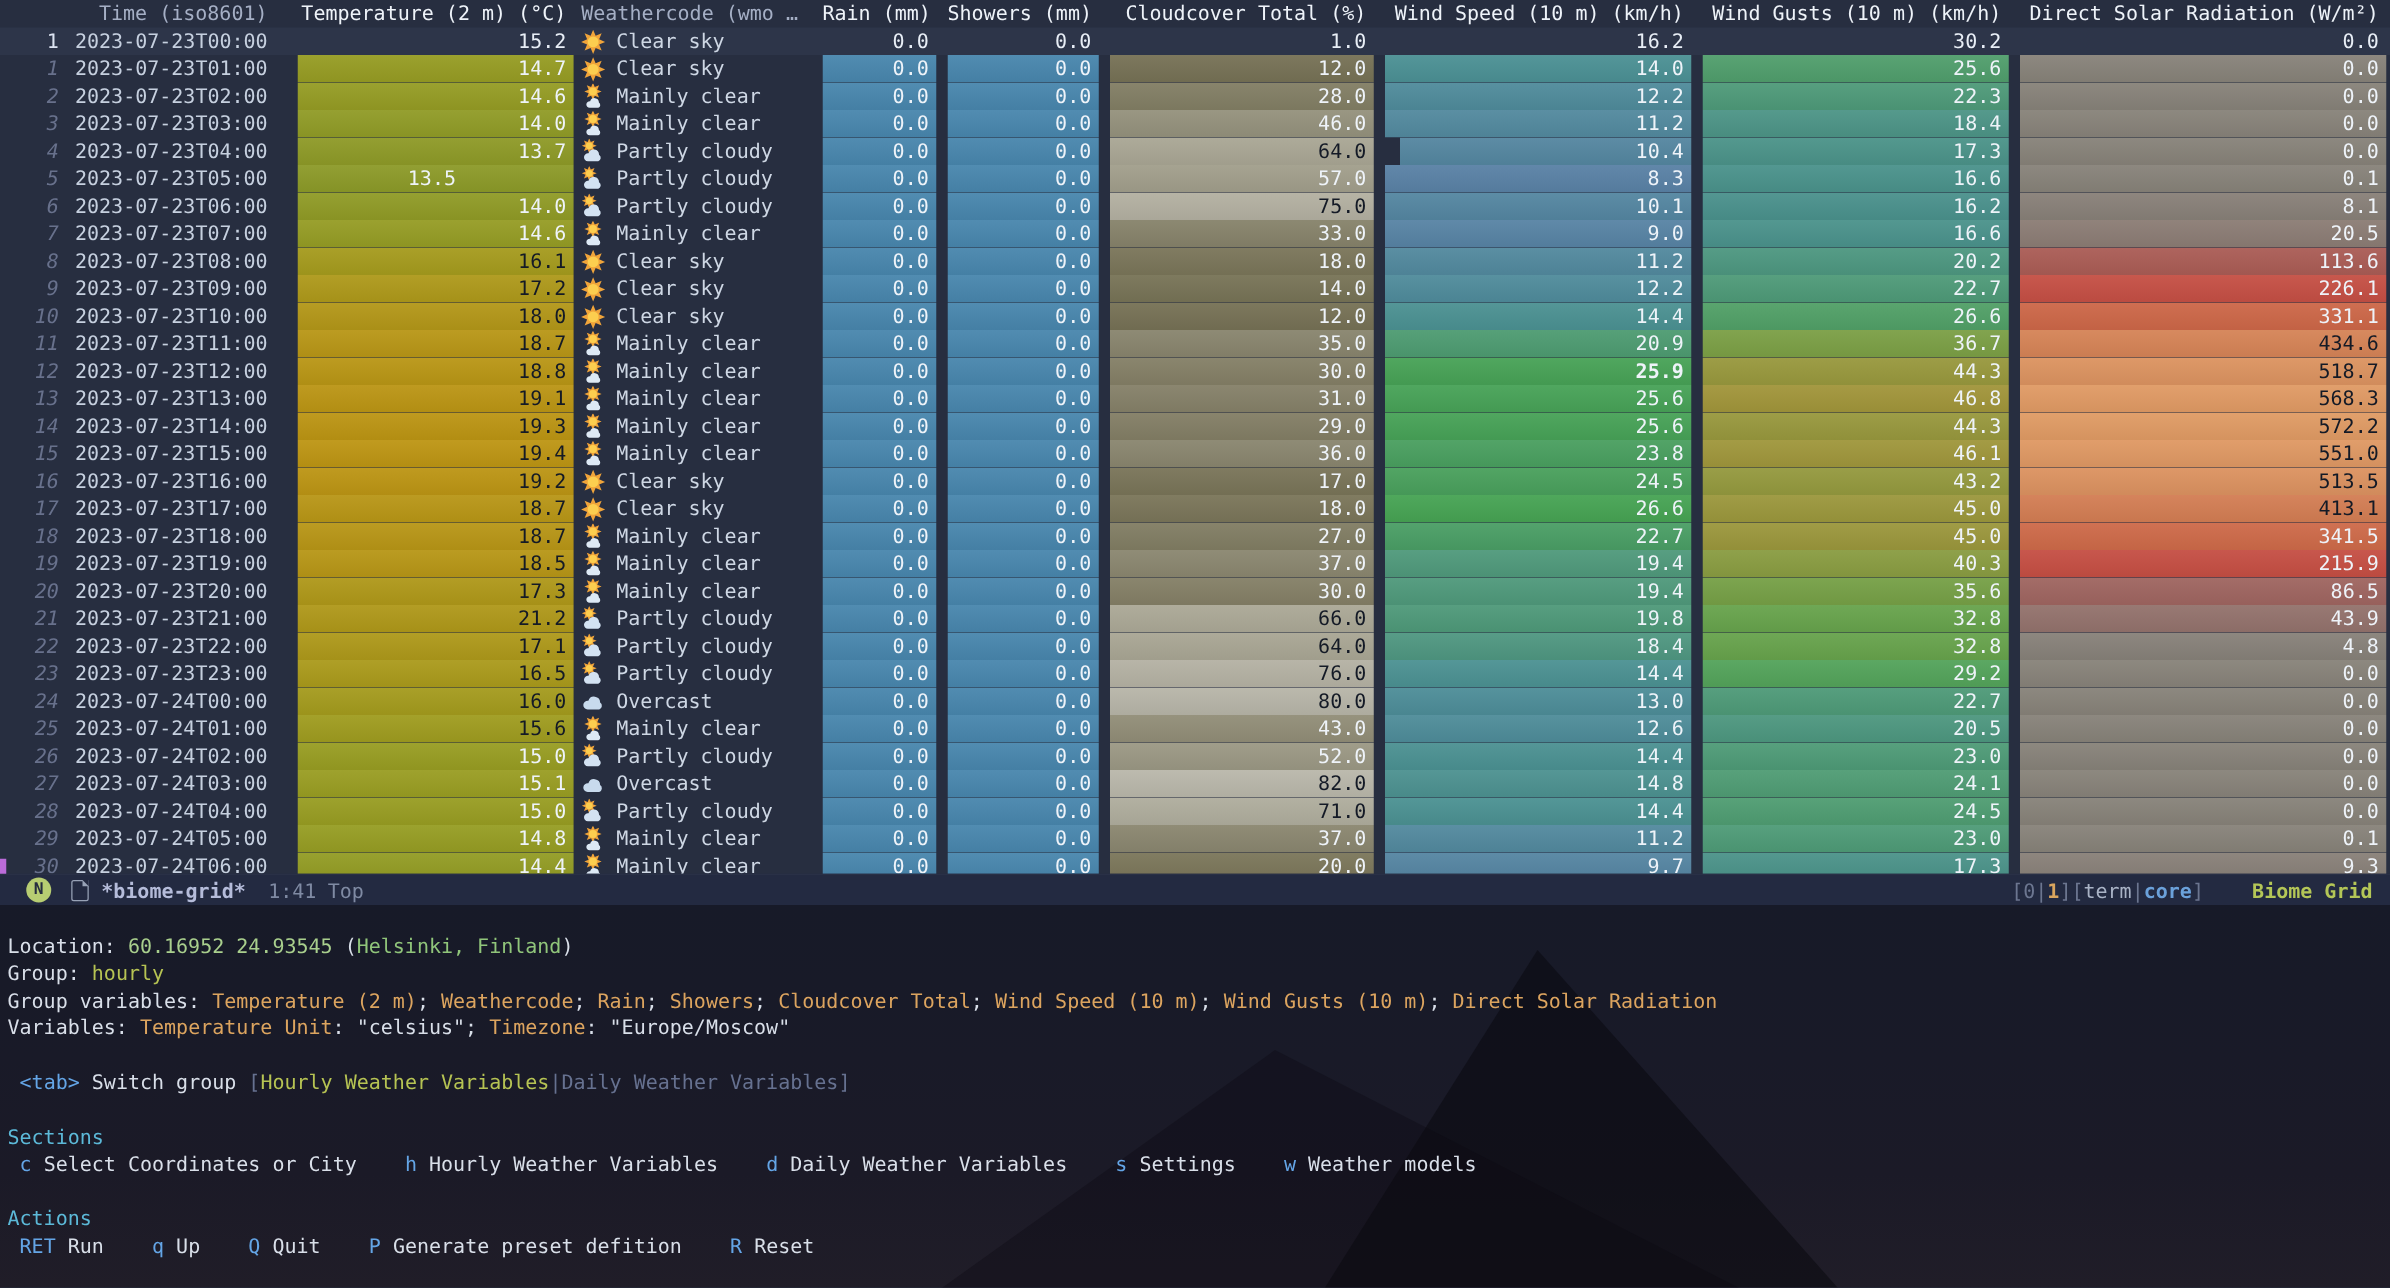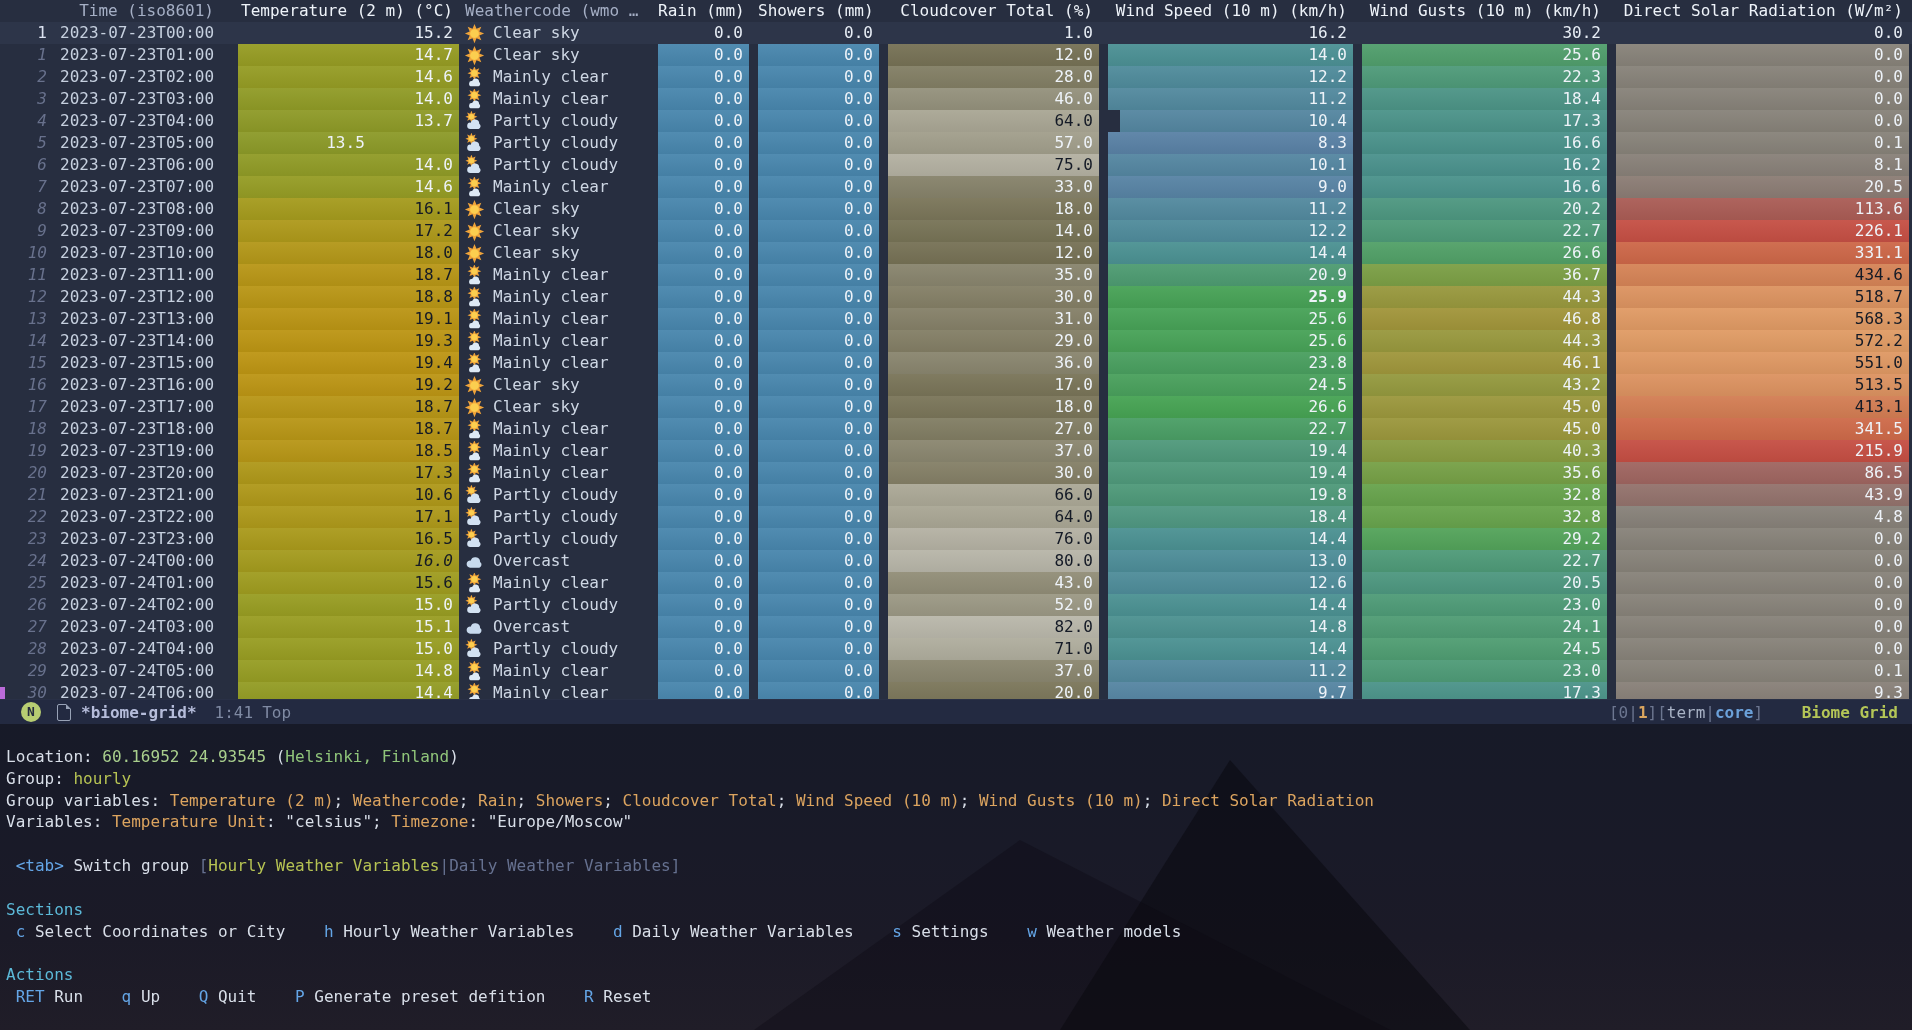--- a/index.html
+++ b/index.html
@@ -439,21 +439,21 @@
       <span class="k4"><span class="band" style="background-color: rgb(72, 134, 173);">0.0</span></span>
       <span class="k5"><span class="band" style="background-color: rgb(72, 134, 173);">0.0</span></span>
       <span class="k6"><span class="band" style="background-color: rgb(132, 127, 102);">30.0</span></span>
       <span class="k7"><span class="band" style="background-color: rgb(79, 153, 123);">19.4</span></span>
       <span class="k8"><span class="band" style="background-color: rgb(118, 160, 70);">35.6</span></span>
       <span class="k9"><span class="band" style="background-color: rgb(159, 101, 96);">86.5</span></span>
     </div>
     <div class="trow">
       <span class="k0 num">21</span>
       <span class="k1 time">2023-07-23T21:00</span>
-      <span class="k2"><span class="band dk" style="background-color: rgb(175, 152, 25);">10.6</span></span>
+      <span class="k2"><span class="band dk" style="background-color: rgb(175, 152, 25);">21.2</span></span>
       <span class="k3 wx"><span style="display: inline-flex;"><svg viewBox="0 0 24 24">
             <g transform="translate(1,-1) scale(0.62)">
               <polygon points="23,12 17.5,14.3 19.8,19.8 14.3,17.5 12,23 9.7,17.5 4.2,19.8 6.5,14.3 1,12 6.5,9.7 4.2,4.2 9.7,6.5 12,1 14.3,6.5 19.8,4.2 17.5,9.7" fill="#f0a43a"></polygon>
               <circle cx="12" cy="12" r="5" fill="#fcce4f"></circle>
             </g>
             <path d="M7.2 20.5a3.6 3.6 0 1 1 .58-7.16A4.9 4.9 0 0 1 17.4 14.7a3.2 3.2 0 0 1-.7 5.8z" fill="#d3e2f2"></path>
           </svg></span><span>Partly cloudy</span></span>
       <span class="k4"><span class="band" style="background-color: rgb(72, 134, 173);">0.0</span></span>
       <span class="k5"><span class="band" style="background-color: rgb(72, 134, 173);">0.0</span></span>
       <span class="k6"><span class="band dk" style="background-color: rgb(171, 168, 150);">66.0</span></span>
@@ -493,21 +493,21 @@
       <span class="k4"><span class="band" style="background-color: rgb(72, 134, 173);">0.0</span></span>
       <span class="k5"><span class="band" style="background-color: rgb(72, 134, 173);">0.0</span></span>
       <span class="k6"><span class="band dk" style="background-color: rgb(180, 177, 163);">76.0</span></span>
       <span class="k7"><span class="band" style="background-color: rgb(75, 145, 146);">14.4</span></span>
       <span class="k8"><span class="band" style="background-color: rgb(83, 163, 90);">29.2</span></span>
       <span class="k9"><span class="band" style="background-color: rgb(135, 130, 121);">0.0</span></span>
     </div>
     <div class="trow">
       <span class="k0 num">24</span>
       <span class="k1 time">2023-07-24T00:00</span>
-      <span class="k2"><span class="band dk" style="background-color: rgb(164, 155, 29); font-style: italic;">16.0</span></span>
+      <span class="k2"><span class="band dk" style="background-color: rgb(164, 155, 29);">16.0</span></span>
       <span class="k3 wx"><span style="display: inline-flex;"><svg viewBox="0 0 24 24">
             <path d="M7 19a4 4 0 1 1 .64-7.95A5.5 5.5 0 0 1 18.4 12.6 3.6 3.6 0 0 1 17.6 19z" fill="#c8daed"></path>
           </svg></span><span>Overcast</span></span>
       <span class="k4"><span class="band" style="background-color: rgb(72, 134, 173);">0.0</span></span>
       <span class="k5"><span class="band" style="background-color: rgb(72, 134, 173);">0.0</span></span>
       <span class="k6"><span class="band dk" style="background-color: rgb(183, 181, 168);">80.0</span></span>
       <span class="k7"><span class="band" style="background-color: rgb(77, 141, 152);">13.0</span></span>
       <span class="k8"><span class="band" style="background-color: rgb(78, 154, 120);">22.7</span></span>
       <span class="k9"><span class="band" style="background-color: rgb(135, 130, 121);">0.0</span></span>
     </div>

